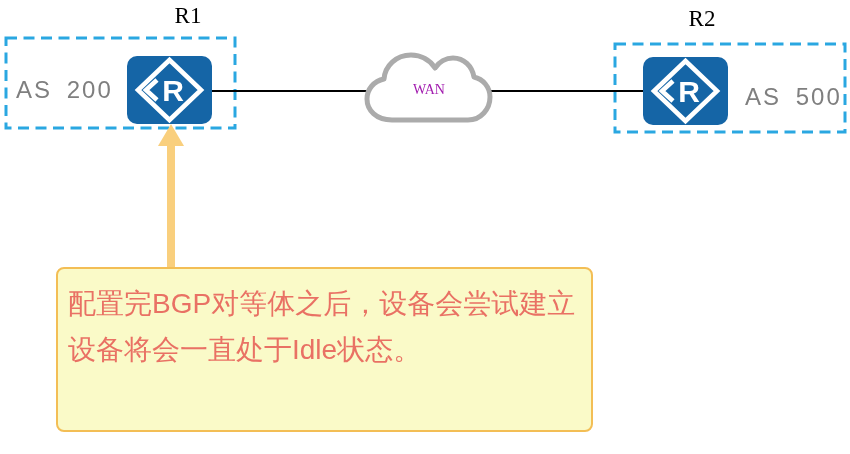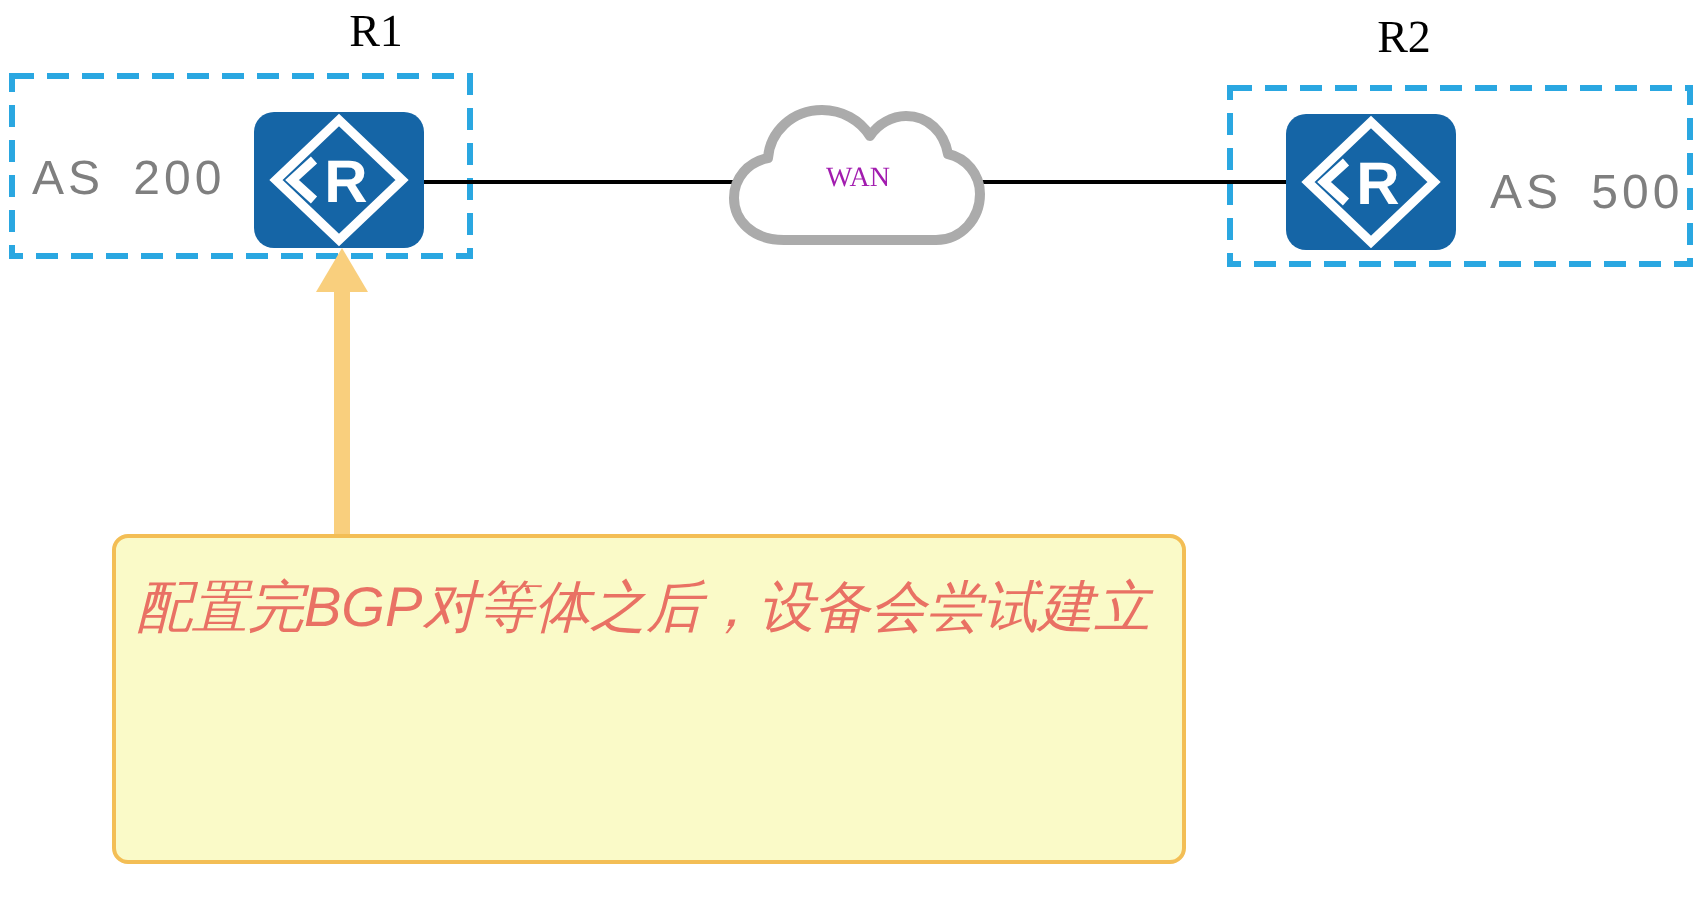--- a/index.html
+++ b/index.html
@@ -25,21 +25,21 @@
   .wan-label { font-family:"Liberation Serif", serif; font-size:14px; color:#a21caf; transform:translateX(-50%); }
 
   .note {
     position:absolute; left:56px; top:267px; width:537px; height:165px;
     box-sizing:border-box; background:var(--callout-bg);
     border:2px solid var(--callout-border); border-radius:8px;
     padding:12px 10px;
   }
   .note-line {
     font-size:28px; line-height:46px; color:var(--callout-text);
-    white-space:nowrap; font-family:"Liberation Sans", sans-serif;font-style:italic;
+    white-space:nowrap; font-family:"Liberation Sans", sans-serif;
   }
 </style>
 </head>
 <body>
 
 <div class="canvas">
 
   <svg class="layer" width="850" height="454" viewBox="0 0 850 454">
 
     <rect class="boundary" x="6" y="38" width="229" height="90"></rect>
@@ -82,15 +82,16 @@
   <div class="lbl device-name" style="left:169px; top:3px;">R1</div>
   <div class="lbl device-name" style="left:683px; top:6px;text-align:right;">R2</div>
 
   <div class="lbl as-label" style="left:16px; top:76px;">AS 200</div>
   <div class="lbl as-label" style="left:745px; top:83px;">AS 500</div>
 
   <div class="lbl wan-label" style="left:429px; top:82px;">WAN</div>
 
   <div class="note">
     <div class="note-line">配置完BGP对等体之后，设备会尝试建立</div>
+    <div class="note-line">设备将会一直处于Idle状态。</div>
   </div>
 
 </div>
 
 </body></html>

